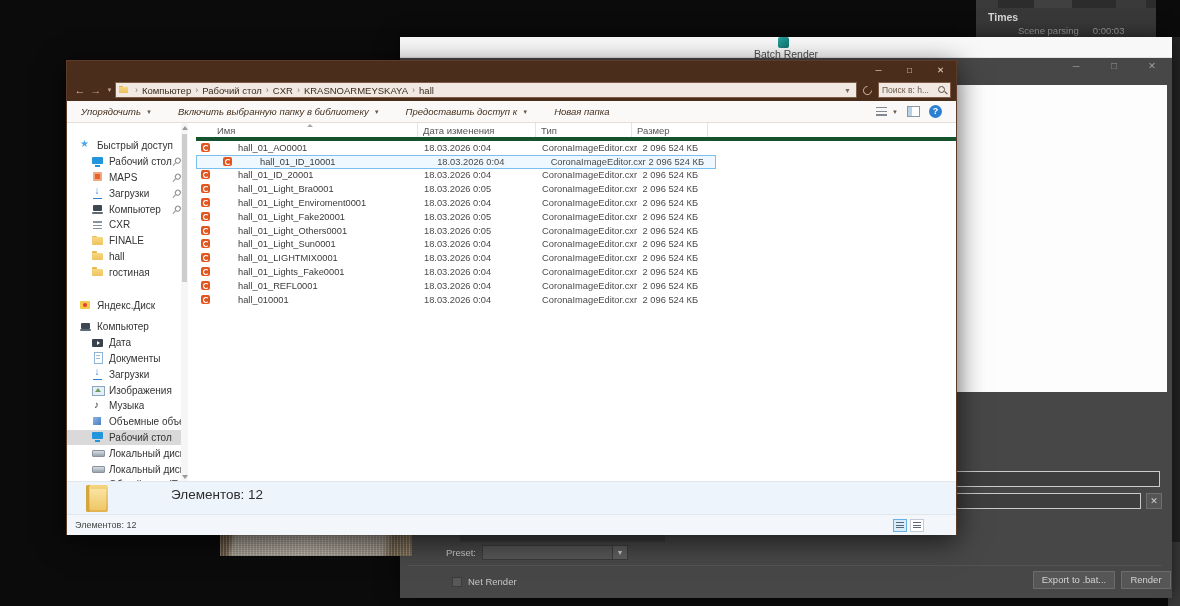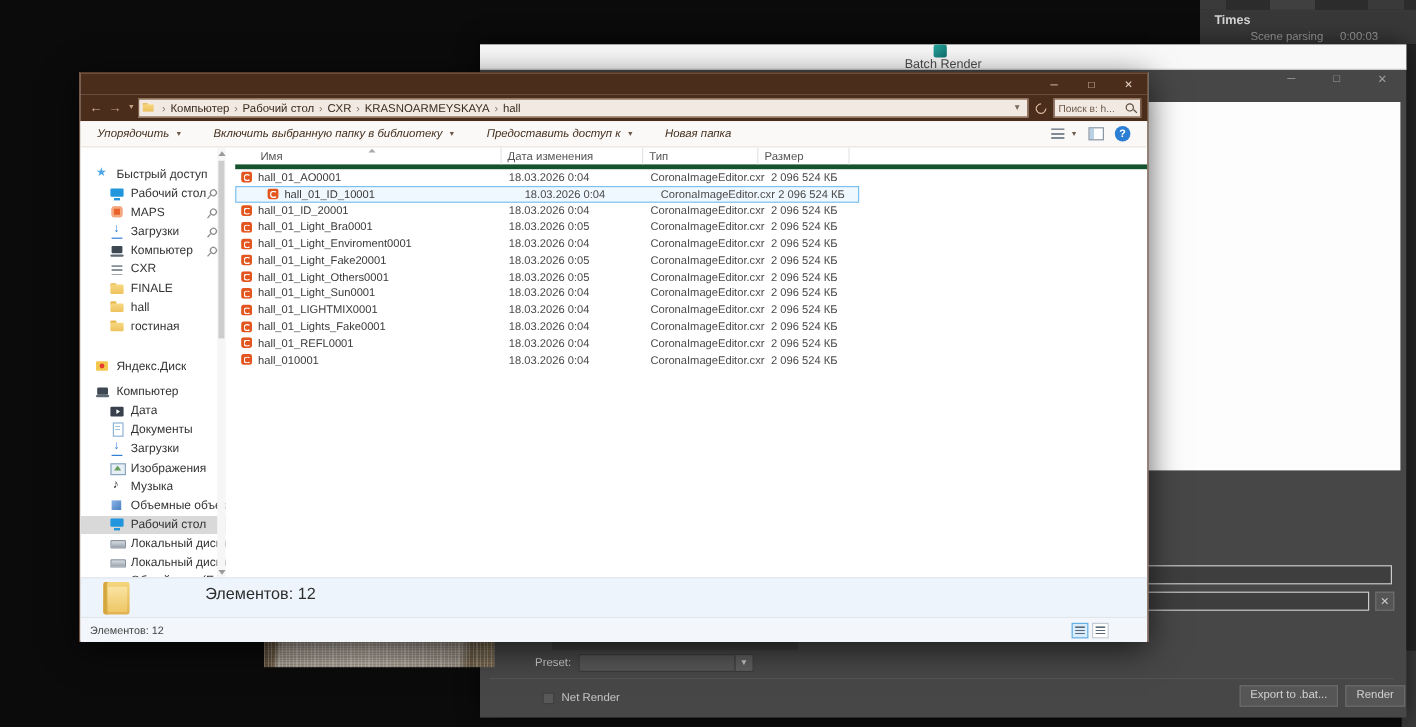--- a/index.html
+++ b/index.html
@@ -1,20 +1,20 @@
 <!DOCTYPE html>
 <html style="--titlebar-brown: #4b2d1c; --dialog-gray: #474747; --corona-orange: #e2551e; --selection-blue: #7cc0f0; --help-blue: #2d7fd3;"><head>
 <meta charset="utf-8">
 <style>
   html,body{margin:0;padding:0;background:#000;}
   *{box-sizing:border-box;font-family:"Liberation Sans",sans-serif;}
   .stage{position:relative;width:1180px;height:606px;background:#0b0b0b;overflow:hidden;}
 
   
-  .vfb{position:absolute;left:1000px;top:0;width:180px;height:37px;background:#383838;color:#d8d8d8;}
+  .vfb{position:absolute;left:976px;top:0;width:180px;height:37px;background:#383838;color:#d8d8d8;}
   .vfb-strip{position:absolute;left:0;top:0;width:100%;height:8px;background:#2c2c2c;
     background-image:linear-gradient(90deg,#3a3a3a 0 22px,#2c2c2c 22px 58px,#404040 58px 96px,#2c2c2c 96px 140px,#3a3a3a 140px 170px,#2c2c2c 170px);}
   .vfb-times{position:absolute;left:12px;top:11px;font-size:10.5px;font-weight:bold;color:#d4d4d4;}
   .vfb-row{position:absolute;left:42px;top:25px;font-size:9.5px;color:#9c9c9c;display:flex;gap:14px;}
   .right-strip{position:absolute;left:1172px;top:37px;width:8px;height:505px;background:#242424;}
   .br-corner{position:absolute;left:1168px;top:542px;width:12px;height:64px;background:#3a3a3a;}
 
   
   .brw{position:absolute;left:400px;top:37px;width:772px;height:561px;background:#474747;box-shadow:0 0 18px rgba(0,0,0,.6);}
   .br-titlebar{position:absolute;left:0;top:0;width:100%;height:21px;background:#f8f8f8;display:flex;align-items:center;padding:0 9px;border-bottom:1px solid #e2e2e2;flex-direction:column;}
@@ -115,21 +115,21 @@
   .sb-dn{bottom:0;} .sb-dn::before{border-top:4px solid #9a9a9a;}
 
   .filearea{flex:1;position:relative;padding-top:0;}
   .fheader{display:flex;height:18px;margin-left:8px;font-size:9.5px;color:#555;align-items:center;border-bottom:4px solid #14532d;}
   .fcol{position:relative;height:100%;display:flex;align-items:center;padding-left:5px;border-right:1px solid #e4e4e4;cursor:default;}
   .col0{width:222px;padding-left:21px;}
   .col1{width:118px;} .col2{width:96px;} .col3{width:76px;}
   .sort-up{position:absolute;left:50%;top:1px;border-left:3.5px solid transparent;border-right:3.5px solid transparent;border-bottom:3.5px solid #a8a8a8;}
   .frow{display:flex;height:13.8px;margin-left:8px;align-items:center;font-size:9.3px;color:#3a3a3a;border:1px solid transparent;width:520px;cursor:default;}
   .frow.sel{border-color:var(--selection-blue,#7cc0f0);background:#f0f8ff;padding-left:22px;}
-  .fname{width:222px;display:flex;align-items:center;padding-left:4px;overflow:hidden;white-space:nowrap;}
+  .fname{width:222px;display:flex;align-items:flex-start;padding-left:4px;overflow:hidden;white-space:nowrap;gap:23px;}
   .fdate{width:118px;padding-left:5px;color:#4a4a4a;}
   .ftype{width:96px;padding-left:5px;color:#4a4a4a;}
   .fsize{width:76px;text-align:right;padding-right:11px;color:#4a4a4a;}
   .ic-corona{width:9px;height:9px;border-radius:2px;background:var(--corona-orange,#e2551e);position:relative;flex:none;margin-right:5px;}
   .ic-corona::before{content:"";position:absolute;left:2px;top:2px;width:4px;height:4px;border:1px solid #fff;border-right-color:transparent;border-radius:50%;}
 
   .ex-details{position:absolute;left:0;top:420px;width:100%;height:33px;background:#edf4fb;border-top:1px solid #e0e7ef;}
   .big-folder{position:absolute;left:19px;top:3px;width:22px;height:27px;background:linear-gradient(#f4d67d,#e2b24e);border-radius:2px;box-shadow:inset 3px 0 0 #d4a63e;}
   .big-folder::after{content:"";position:absolute;left:4px;top:4px;width:16px;height:21px;background:linear-gradient(#fae3a2,#eec766);border-radius:1px;}
   .details-text{position:absolute;left:104px;top:5px;font-size:13.5px;color:#2d2d2d;}

